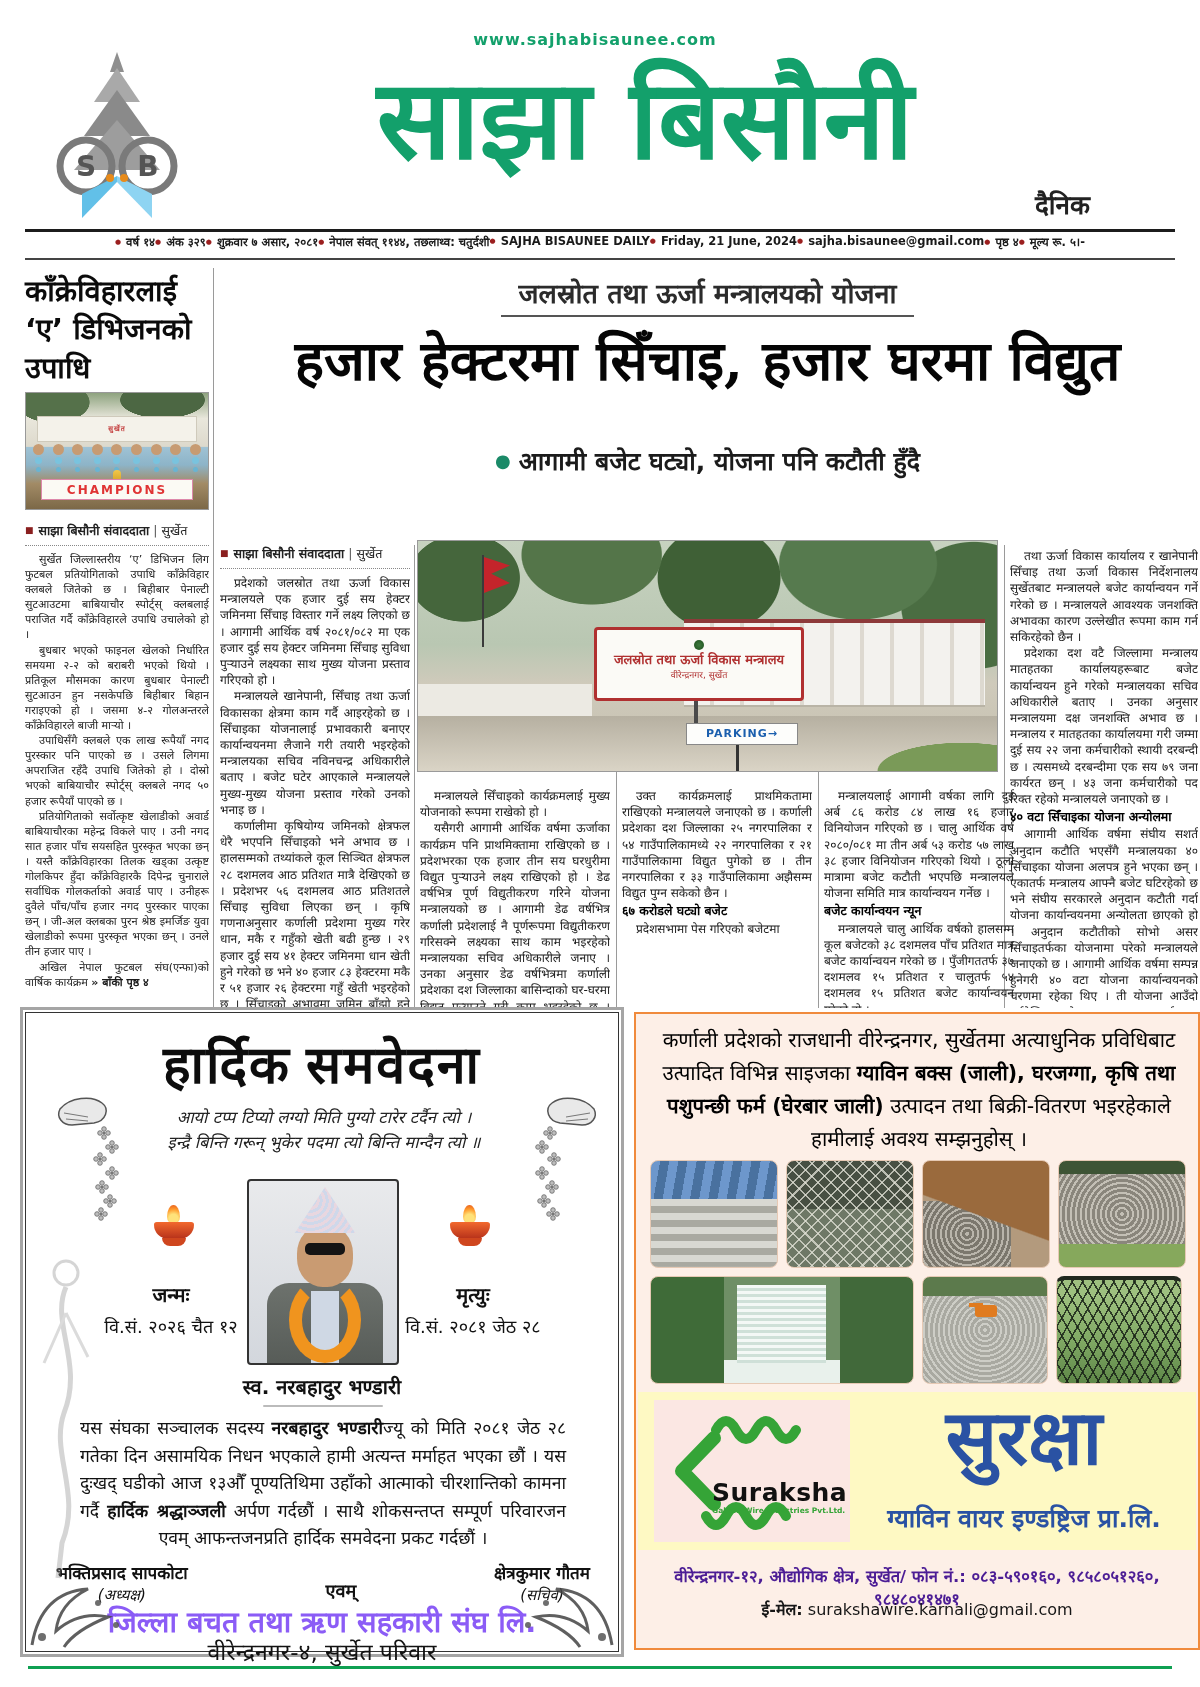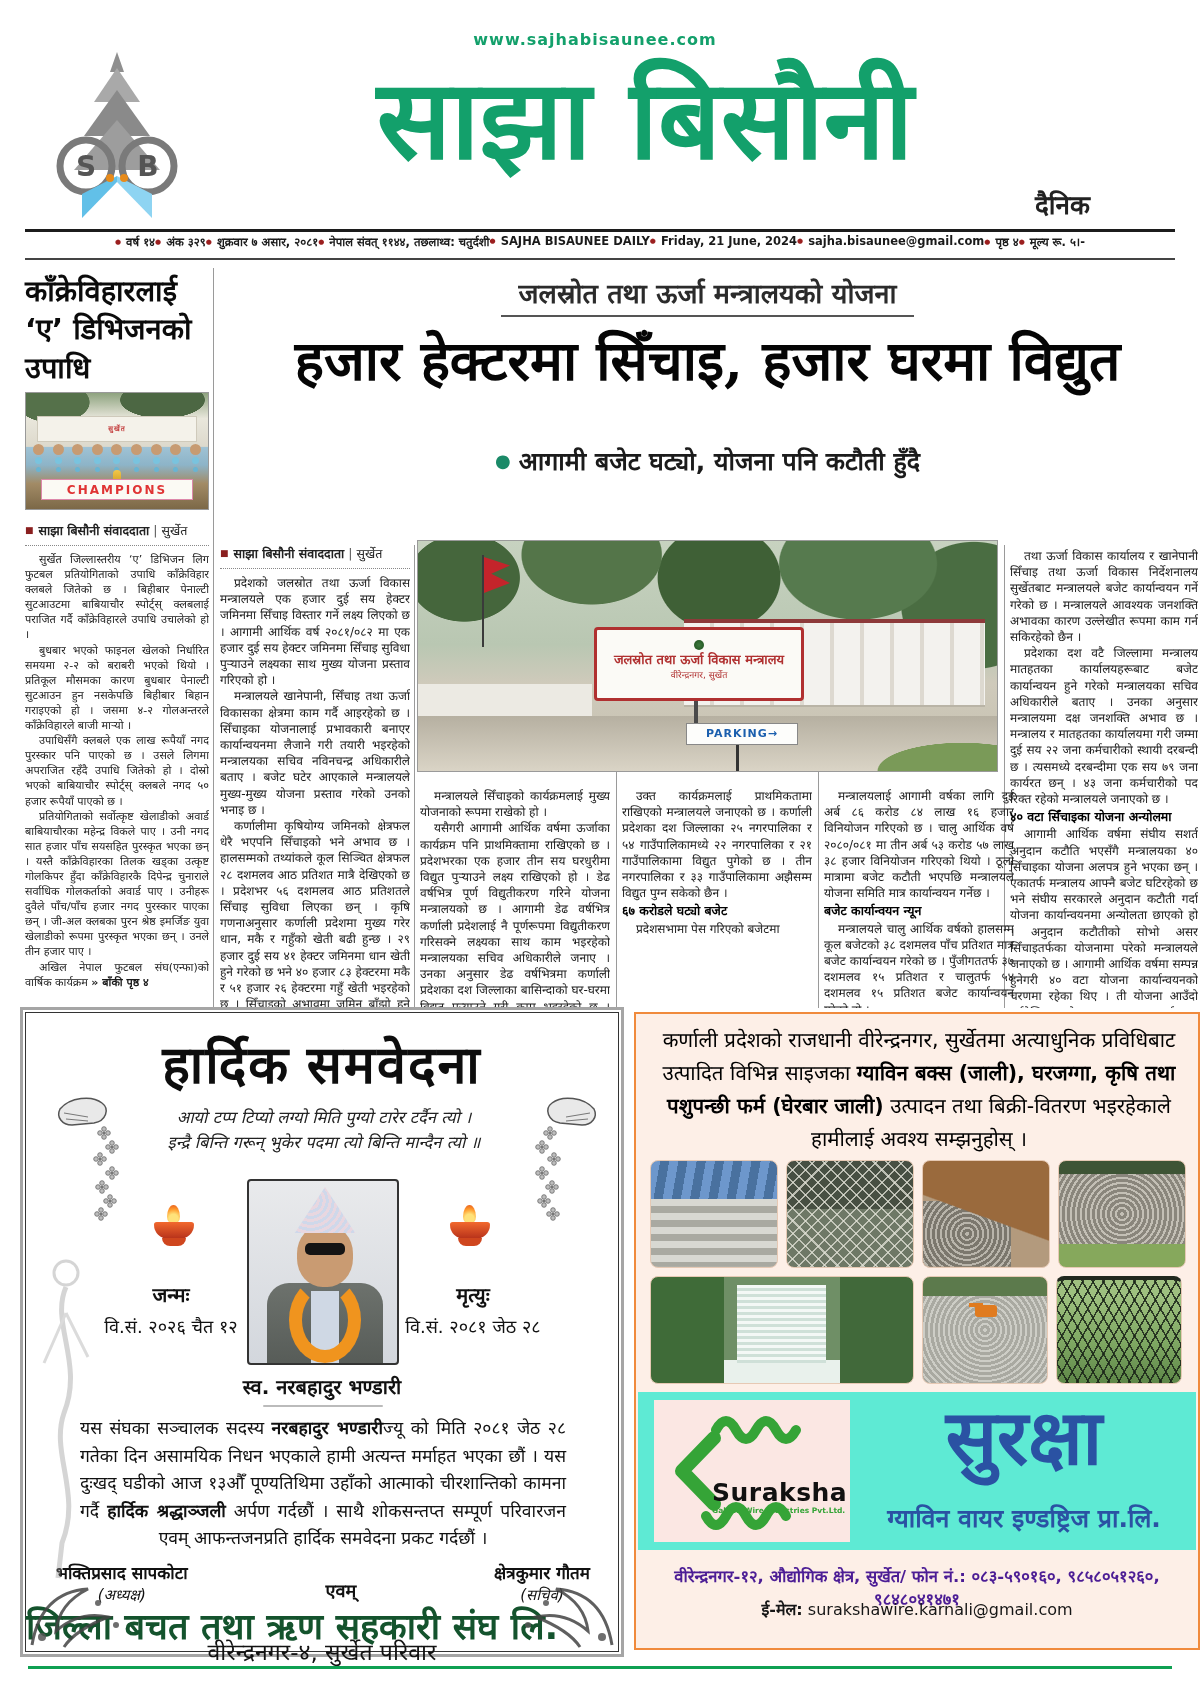--- a/index.html
+++ b/index.html
@@ -69,21 +69,21 @@
   .mp-sign { position:absolute; left:176px; top:86px; width:210px; height:74px; background:#fbfaf6; border:3px solid #b03030; border-radius:4px; text-align:center; padding-top:10px; }
   .mp-sign .emblem { display:block; margin:0 auto 2px; width:10px; height:10px; border-radius:50%; background:radial-gradient(#3f7a3f,#1d4f1d); }
   .mp-sign .l1 { font-size:13px; font-weight:bold; color:#b03030; line-height:16px; }
   .mp-sign .l2 { font-size:9px; color:#b03030; }
   .mp-parkpost { position:absolute; left:318px; top:204px; width:3px; height:28px; background:#333; }
   .mp-parking { position:absolute; left:268px; top:182px; width:112px; height:22px; background:#fdfdfb; border:1px solid #888; color:#1b5fae; font-weight:bold; font-size:11px; text-align:center; line-height:20px; letter-spacing:1px; }
   .mp-parking .arr { font-size:11px; }
 
   
   .obit { left:25px; top:1012px; width:594px; height:640px; background:#fff; border:1px solid #333; outline:3px solid #a5a5a5; outline-offset:2px; }
-  .obit-title { position:absolute; left:0; top:14px; width:100%; text-align:center; font-size:52px; font-weight:bold; font-family:Liberation Sans, sans-serif; color:#0d0d0d; letter-spacing:2px; }
+  .obit-title { position:absolute; left:0; top:14px; width:100%; text-align:center; font-size:52px; font-weight:bold; font-family:Liberation Serif, serif; color:#0d0d0d; letter-spacing:2px; }
   .obit-poem { position:absolute; left:2px; top:92px; width:100%; text-align:center; font-size:16.5px; line-height:25px; color:#222; font-style:italic; }
   .obit-hand { position:absolute; top:80px; }
   .obit-hand.lft { left:28px; }
   .obit-hand.rgt { right:18px; transform:scaleX(-1); }
   .diya { position:absolute; width:40px; height:46px; }
   .diya .flame { position:absolute; left:13px; top:0; width:13px; height:19px; background:radial-gradient(circle at 50% 72%, #ffe27a 0 30%, #ff9b2d 62%, #e4531b 100%); border-radius:50% 50% 50% 50%/62% 62% 38% 38%; }
   .diya .bowl { position:absolute; top:17px; left:0; width:40px; height:17px; background:linear-gradient(#f2692e,#b5301a); border-radius:4px 4px 20px 20px; }
   .diya .base { position:absolute; top:33px; left:8px; width:24px; height:8px; background:#cf461e; border-radius:0 0 10px 10px; }
   .obit-side { position:absolute; width:170px; text-align:center; }
   .obit-side .lab { font-size:20px; font-weight:bold; }
@@ -95,21 +95,21 @@
   .pt-body { position:absolute; left:18px; top:102px; width:116px; height:84px; border-radius:22px 22px 0 0; background:linear-gradient(#6d726d,#565b57); }
   .pt-shirt { position:absolute; left:62px; top:110px; width:28px; height:76px; background:#cfd8e4; }
   .pt-garl { position:absolute; left:40px; top:96px; width:72px; height:86px; border:13px solid #f0941e; border-top-color:transparent; border-radius:50%; }
   .obit-caption { position:absolute; left:0; top:360px; width:100%; text-align:center; font-size:20px; font-weight:bold; }
   .obit-sep { position:absolute; left:237px; top:392px; width:120px; height:2px; background:#bbb; border-radius:2px; }
   .obit-body { position:absolute; left:54px; top:402px; width:486px; font-size:17.5px; line-height:27.5px; text-align:justify; text-align-last:center; color:#111; }
   .obit-signs { position:absolute; left:30px; top:548px; width:534px; display:flex; justify-content:space-between; align-items:flex-end; text-align:center; }
   .obit-signs .nm { font-size:17px; font-weight:bold; }
   .obit-signs .rl { font-size:15px; font-style:italic; }
   .obit-signs .evm { font-size:18px; font-weight:bold; padding-bottom:2px; }
-  .obit-org { position:absolute; left:0; top:588px; width:100%; font-size:36px; font-weight:bold; color:#14532d; }
+  .obit-org { position:absolute; left:0; top:588px; width:100%; text-align:center; font-size:29px; font-weight:bold; color:#8b5cf6; }
   .obit-addr { position:absolute; left:0; top:622px; width:100%; text-align:center; font-size:23px; }
   .flourish { position:absolute; bottom:2px; opacity:.85; }
   .flourish.lft { left:2px; }
   .flourish.rgt { right:2px; transform:scaleX(-1); }
   .watermark { position:absolute; left:6px; top:240px; opacity:.35; }
 
   
   .gab { left:634px; top:1012px; width:566px; height:638px; background:#fdefe7; border:2px solid #f08a3c; }
   .gab-text { position:absolute; left:18px; top:10px; width:530px; text-align:center; font-size:20.5px; line-height:33px; color:#000000; }
   .gab-text b { font-weight:bold; }
@@ -118,21 +118,21 @@
   .gab-row.r2 { top:262px; }
   .thumb { height:108px; border-radius:8px; border:1px solid #e6c9b4; overflow:hidden; position:relative; }
   .t1 { width:128px; background:repeating-linear-gradient(100deg,#6d97cc 0 9px,#49719f 9px 18px) top/100% 36% no-repeat, repeating-linear-gradient(180deg,#d8d8d2 0 7px,#a9a9a1 7px 14px) bottom/100% 64% no-repeat,#cfcfc8; }
   .t2 { width:128px; background:repeating-linear-gradient(45deg, rgba(225,225,214,.75) 0 1.5px, rgba(0,0,0,0) 1.5px 9px), repeating-linear-gradient(-45deg, rgba(225,225,214,.75) 0 1.5px, rgba(0,0,0,0) 1.5px 9px), linear-gradient(180deg,#474f42 0 45%,#6e7866 45% 100%); }
   .t3 { width:128px; background:linear-gradient(200deg,#9a6a3d 0 52%, rgba(0,0,0,0) 53%), repeating-radial-gradient(circle, #b9b5ab 0 2px, #7b776d 2px 5px) left bottom/70% 62% no-repeat, #b39a7d; }
   .t4 { width:128px; background:linear-gradient(#3e5435 0 12%, rgba(0,0,0,0) 12%), linear-gradient(rgba(0,0,0,0) 0 78%, #86a85c 78% 100%), repeating-radial-gradient(circle, #c3bfb5 0 2px, #8a867c 2px 5px); }
   .t5 { width:264px; background:repeating-linear-gradient(180deg,#f4f8f6 0 3px,#cfe0d8 3px 6px) 50% 30%/34% 74% no-repeat, linear-gradient(90deg,#3f6b38 0 28%, rgba(0,0,0,0) 28% 72%, #41693a 72%), linear-gradient(rgba(0,0,0,0) 0 78%, #e9f1ec 78%), #6f8f66; }
   .t6 { width:126px; background:linear-gradient(#5c7a4c 0 18%, rgba(0,0,0,0) 18%), repeating-radial-gradient(circle,#cdcdc6 0 2px,#a9a9a1 2px 5px); }
   .t6 .exc { position:absolute; left:52px; top:28px; width:22px; height:12px; background:#e07b1f; border-radius:3px; box-shadow:-10px -6px 0 -4px #e07b1f; }
   .t7 { width:126px; border-top:4px solid #20281e; background:repeating-linear-gradient(60deg, rgba(26,36,24,.85) 0 1.5px, rgba(0,0,0,0) 1.5px 9px), repeating-linear-gradient(-60deg, rgba(26,36,24,.85) 0 1.5px, rgba(0,0,0,0) 1.5px 9px), linear-gradient(180deg,#9ec07f 0 15%,#7fa863 60%,#5e8748 100%); }
-  .gab-band { position:absolute; left:2px; top:378px; width:558px; height:158px; background:#5eead4; }
+  .gab-band { position:absolute; left:2px; top:378px; width:558px; height:158px; background:#fef9c3; }
   .slogo { position:absolute; left:16px; top:8px; width:196px; height:142px; background:#fbe7e3; text-align:center; }
   .slogo .nm { position:absolute; left:58px; top:78px; font-size:25px; font-weight:bold; color:#111; letter-spacing:.5px; }
   .slogo .sub { position:absolute; left:58px; top:106px; font-size:7.5px; color:#35a437; font-weight:bold; }
   .gab-brand { position:absolute; left:216px; top:-8px; width:340px; text-align:center; font-size:76px; font-weight:bold; color:#2a52a3; font-family:"DejaVu Serif", serif; line-height:108px; }
   .gab-brandline { position:absolute; left:216px; top:108px; width:340px; text-align:center; font-size:25px; font-weight:bold; color:#2a52a3; }
   .gab-contact { position:absolute; left:0; top:550px; width:100%; text-align:center; font-size:16.5px; font-weight:bold; color:#4c1d95; }
   .gab-email { position:absolute; left:0; top:584px; width:100%; text-align:center; font-size:16px; color:#161616; }
   .gab-email .lab { font-weight:bold; }
 
   .footer-line { left:28px; width:1144px; top:1666px; height:3px; background:#0fa052; }

